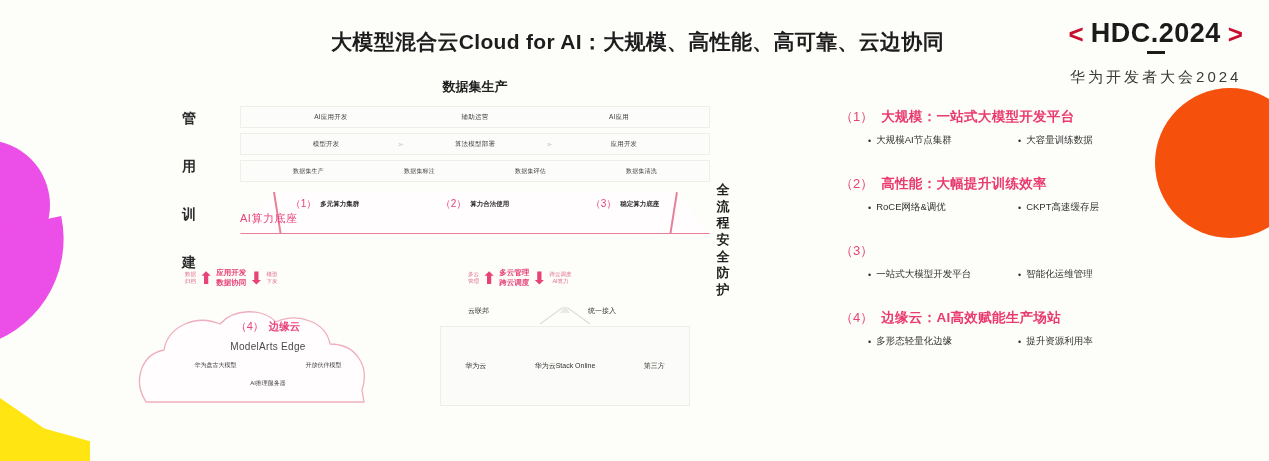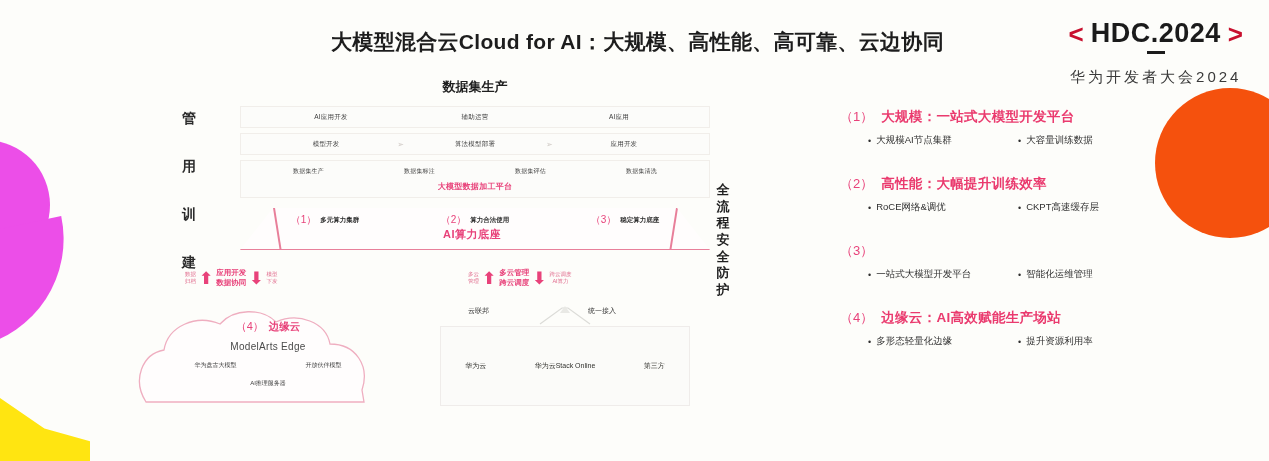--- a/index.html
+++ b/index.html
@@ -107,22 +107,22 @@
   #base-items {
     position: absolute; left: 0; right: 0; top: 5px;
     display: flex; justify-content: space-around; padding: 0 10px;
   }
   .base-item { display: flex; align-items: center; gap: 4px; }
   .circnum {
     font-size: 10px; color: #e8427a;
   }
   .base-label { font-size: 6.5px; color: #2e2e2e; font-weight: bold; }
   #base-center {
-    position: absolute; left: 0; right: 6px; top: 19px; text-align: center;
-    font-size: 11px; color: #e8427a; font-weight: 700; letter-spacing: .5px;
+    position: absolute; left: 0; right: 6px; top: 19px; 
+    font-size: 11px; color: #e8427a; font-weight: 400; letter-spacing: .5px;
   }
 
   
   .arrowgroup { position: absolute; display: flex; align-items: center; gap: 3px; }
   .tiny-side { font-size: 5.5px; color: #e06a8c; line-height: 1.35; text-align: center; white-space: pre-line; }
   .arrow-up, .arrow-dn { color: #e8427a; font-size: 17px; line-height: 1; font-weight: bold; }
   .duo-center {
     font-size: 7.5px; color: #e8427a; font-weight: bold;
     line-height: 1.35; text-align: center; white-space: pre-line;
   }
@@ -217,21 +217,20 @@
       </div>
     </div>
 
     <div class="card">
       <div class="row4">
         <div class="cell">数据集生产</div>
         <div class="cell">数据集标注</div>
         <div class="cell">数据集评估</div>
         <div class="cell">数据集清洗</div>
       </div>
-      <div class="plat">大模型数据加工平台</div>
     </div>
 
     <div id="base-wrap">
       <div id="base-shape"></div>
       <div id="base-items">
         <div class="base-item">
           <span class="circnum">（1）</span>
           <span class="base-label">多元算力集群</span>
         </div>
         <div class="base-item">

